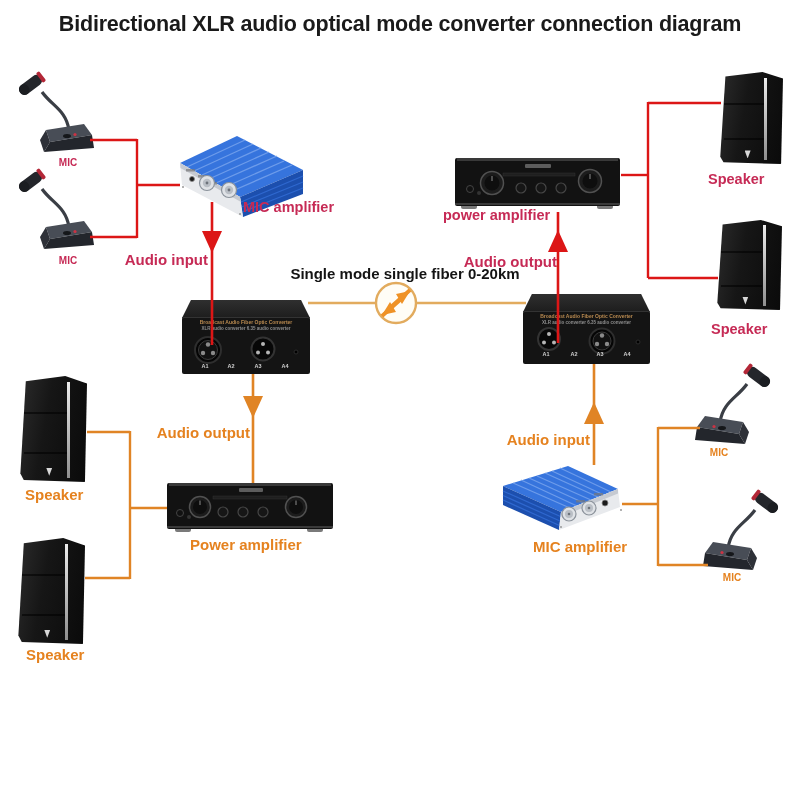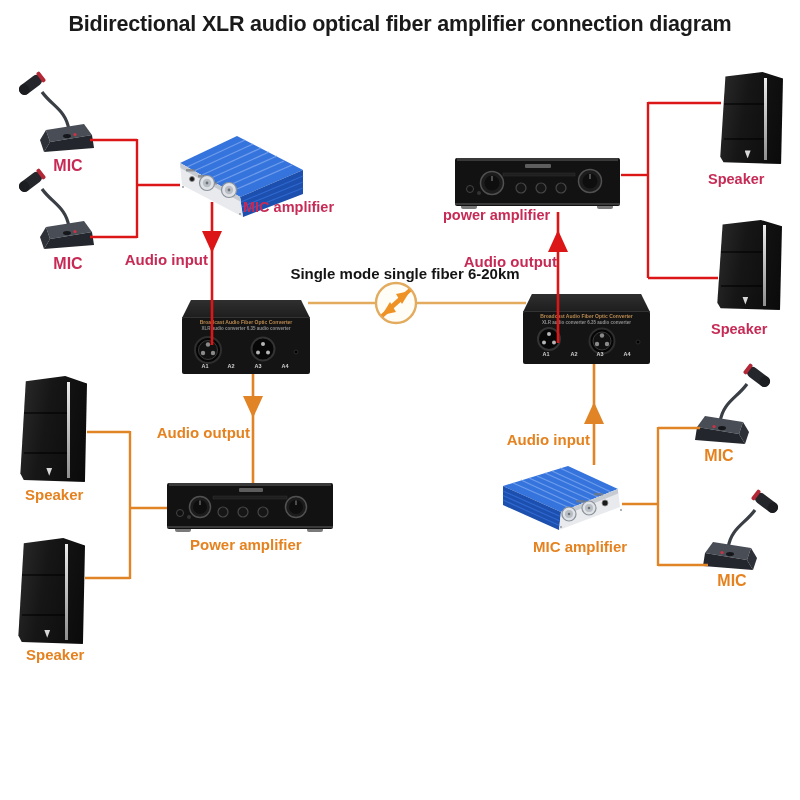--- a/index.html
+++ b/index.html
@@ -4,21 +4,21 @@
 <style>
   html,body{margin:0;padding:0;background:#ffffff;}
   #canvas{position:relative;width:800px;height:800px;background:#ffffff;overflow:hidden;
           font-family:"Liberation Sans",sans-serif;}
   .abs{position:absolute;}
   #title{position:absolute;left:0;top:12px;width:800px;text-align:center;
          font-size:21.5px;font-weight:bold;color:#1a1a1a;letter-spacing:-0.2px;}
   .lbl{position:absolute;font-weight:bold;white-space:nowrap;text-align:right;}
   .crimson{color:#c62a55;}
   .orangec{color:#e5821f;}
-  .f13{font-size:16px;} .f14{font-size:14.5px;} .f15{font-size:15px;}
+  .f13{font-size:10px;} .f14{font-size:14.5px;} .f15{font-size:15px;}
   .ralign{text-align:right;}
   
   .speaker{position:absolute;border-radius:3px;
      background:linear-gradient(100deg,#2c2c2c 0%,#161616 40%,#0a0a0a 100%);
      clip-path:polygon(10% 5%,68% 0%,100% 7%,97% 100%,7% 98%,2% 92%);}
   .speaker::before{content:"";position:absolute;left:71%;top:6%;height:90%;width:3px;
      background:linear-gradient(#ededed,#8f8f8f);}
   .speaker::after{content:"";position:absolute;left:40%;bottom:6%;width:6px;height:8px;
      background:#d8d8d8;clip-path:polygon(0 0,100% 0,50% 100%);}
   .spk-seam{position:absolute;left:8%;width:62%;height:2px;background:#000;opacity:.55;}
@@ -33,21 +33,21 @@
   .conv-l1{top:19px;font-size:5px;color:#b98a50;}
   .conv-l2{top:26px;font-size:4.5px;color:#8f8f8f;}
   .conv-svg{position:absolute;left:0;top:0;}
   svg text{font-family:"Liberation Sans",sans-serif;}
 </style>
 </head>
 <body>
 
 <div id="canvas">
 
-  <div id="title">Bidirectional XLR audio optical fiber amplifier connection diagram</div>
+  <div id="title">Bidirectional XLR audio optical mode converter connection diagram</div>
 
   <div class="abs" style="left:12px;top:66px;width:85px;height:92px;">
     <svg width="85" height="92" viewBox="0 0 85 92">
       <path d="M30,26 C40,40 54,44 57,64" stroke="#3a3e45" stroke-width="3.2" fill="none"></path>
       <g transform="translate(21,17) rotate(-37)">
         <rect x="-16" y="-5.5" width="26" height="11" rx="5.5" fill="#24262b"></rect>
         <rect x="-16" y="-5.5" width="10" height="11" rx="5" fill="#1b1d21"></rect>
         <rect x="8" y="-6" width="4" height="12" rx="1.5" fill="#b32737"></rect>
       </g>
       <polygon points="34,64 72,58 80,69 38,76" fill="#484d56"></polygon>
@@ -355,21 +355,21 @@
       <path d="M658,428 H700"></path>
         <path d="M658,565 H708"></path>
     </g>
   </svg>
 
   <div class="lbl crimson f13" style="left:43px;top:157px;width:50px;text-align:center;">MIC</div>
   <div class="lbl crimson f13" style="left:43px;top:255px;width:50px;text-align:center;">MIC</div>
   <div class="lbl crimson f14" style="left:243px;top:199px;">MIC amplifier</div>
   <div class="lbl crimson f15 ralign" style="left:105px;top:251px;width:103px;">Audio input</div>
 
-  <div class="lbl f15" style="left:283px;top:265px;width:244px;text-align:center;color:#141414;">Single mode single fiber 6-20km</div>
+  <div class="lbl f15" style="left:283px;top:265px;width:244px;text-align:center;color:#141414;">Single mode single fiber 0-20km</div>
 
   <div class="lbl crimson f15 ralign" style="left:450px;top:253px;width:107px;">Audio output</div>
   <div class="lbl crimson f14" style="left:443px;top:207px;">power amplifier</div>
   <div class="lbl crimson f14" style="left:708px;top:171px;">Speaker</div>
   <div class="lbl crimson f14" style="left:711px;top:321px;">Speaker</div>
 
   <div class="lbl orangec f15 ralign" style="left:147px;top:424px;width:103px;">Audio output</div>
   <div class="lbl orangec f15" style="left:190px;top:536px;">Power amplifier</div>
   <div class="lbl orangec f15" style="left:25px;top:486px;">Speaker</div>
   <div class="lbl orangec f15" style="left:26px;top:646px;">Speaker</div>

